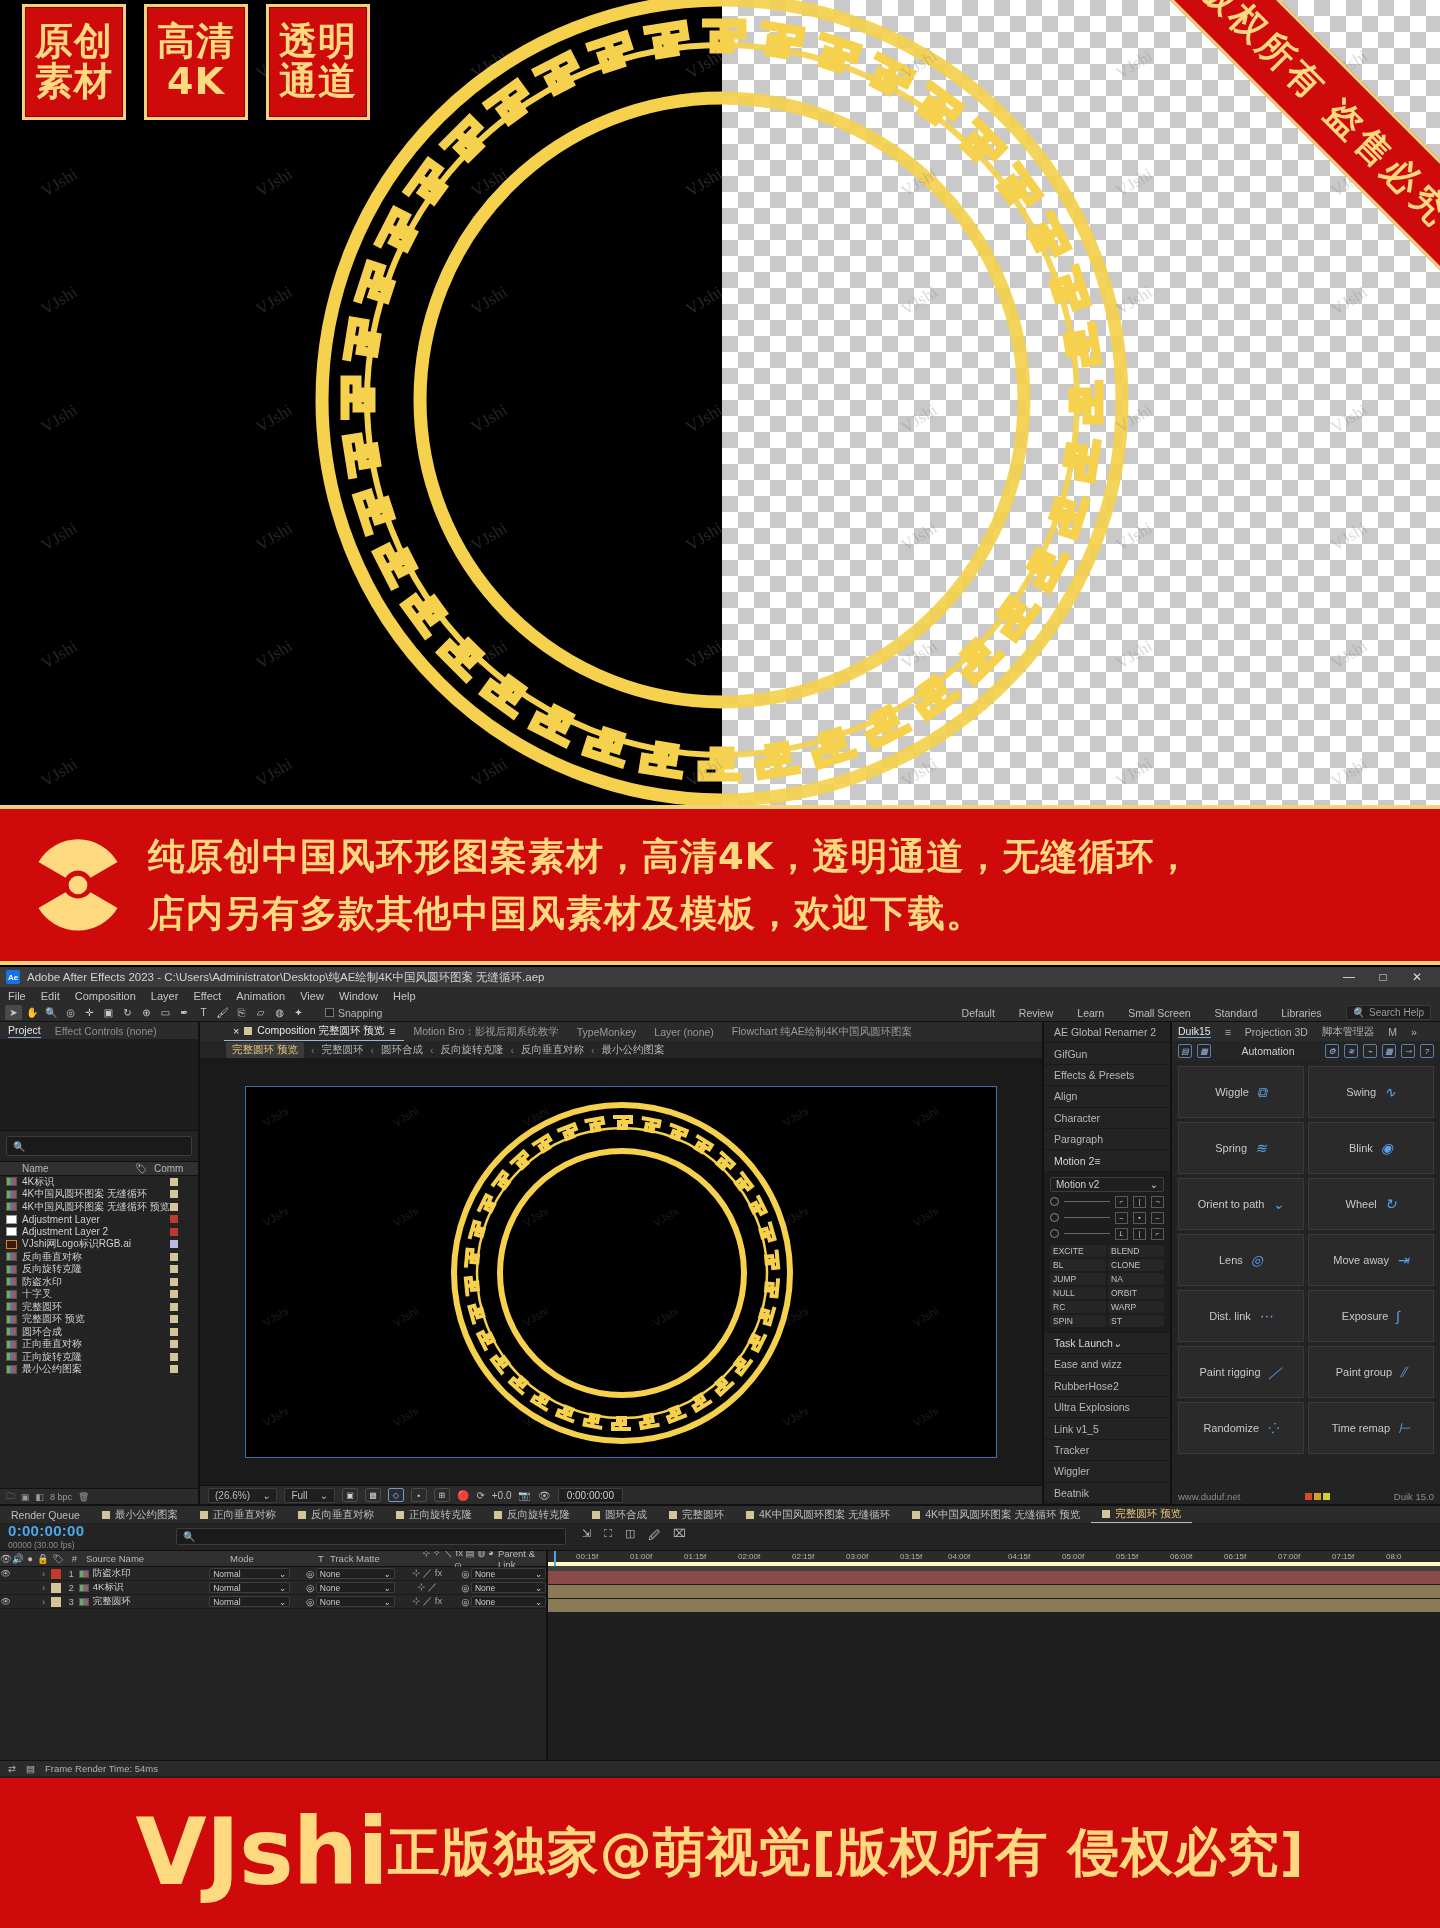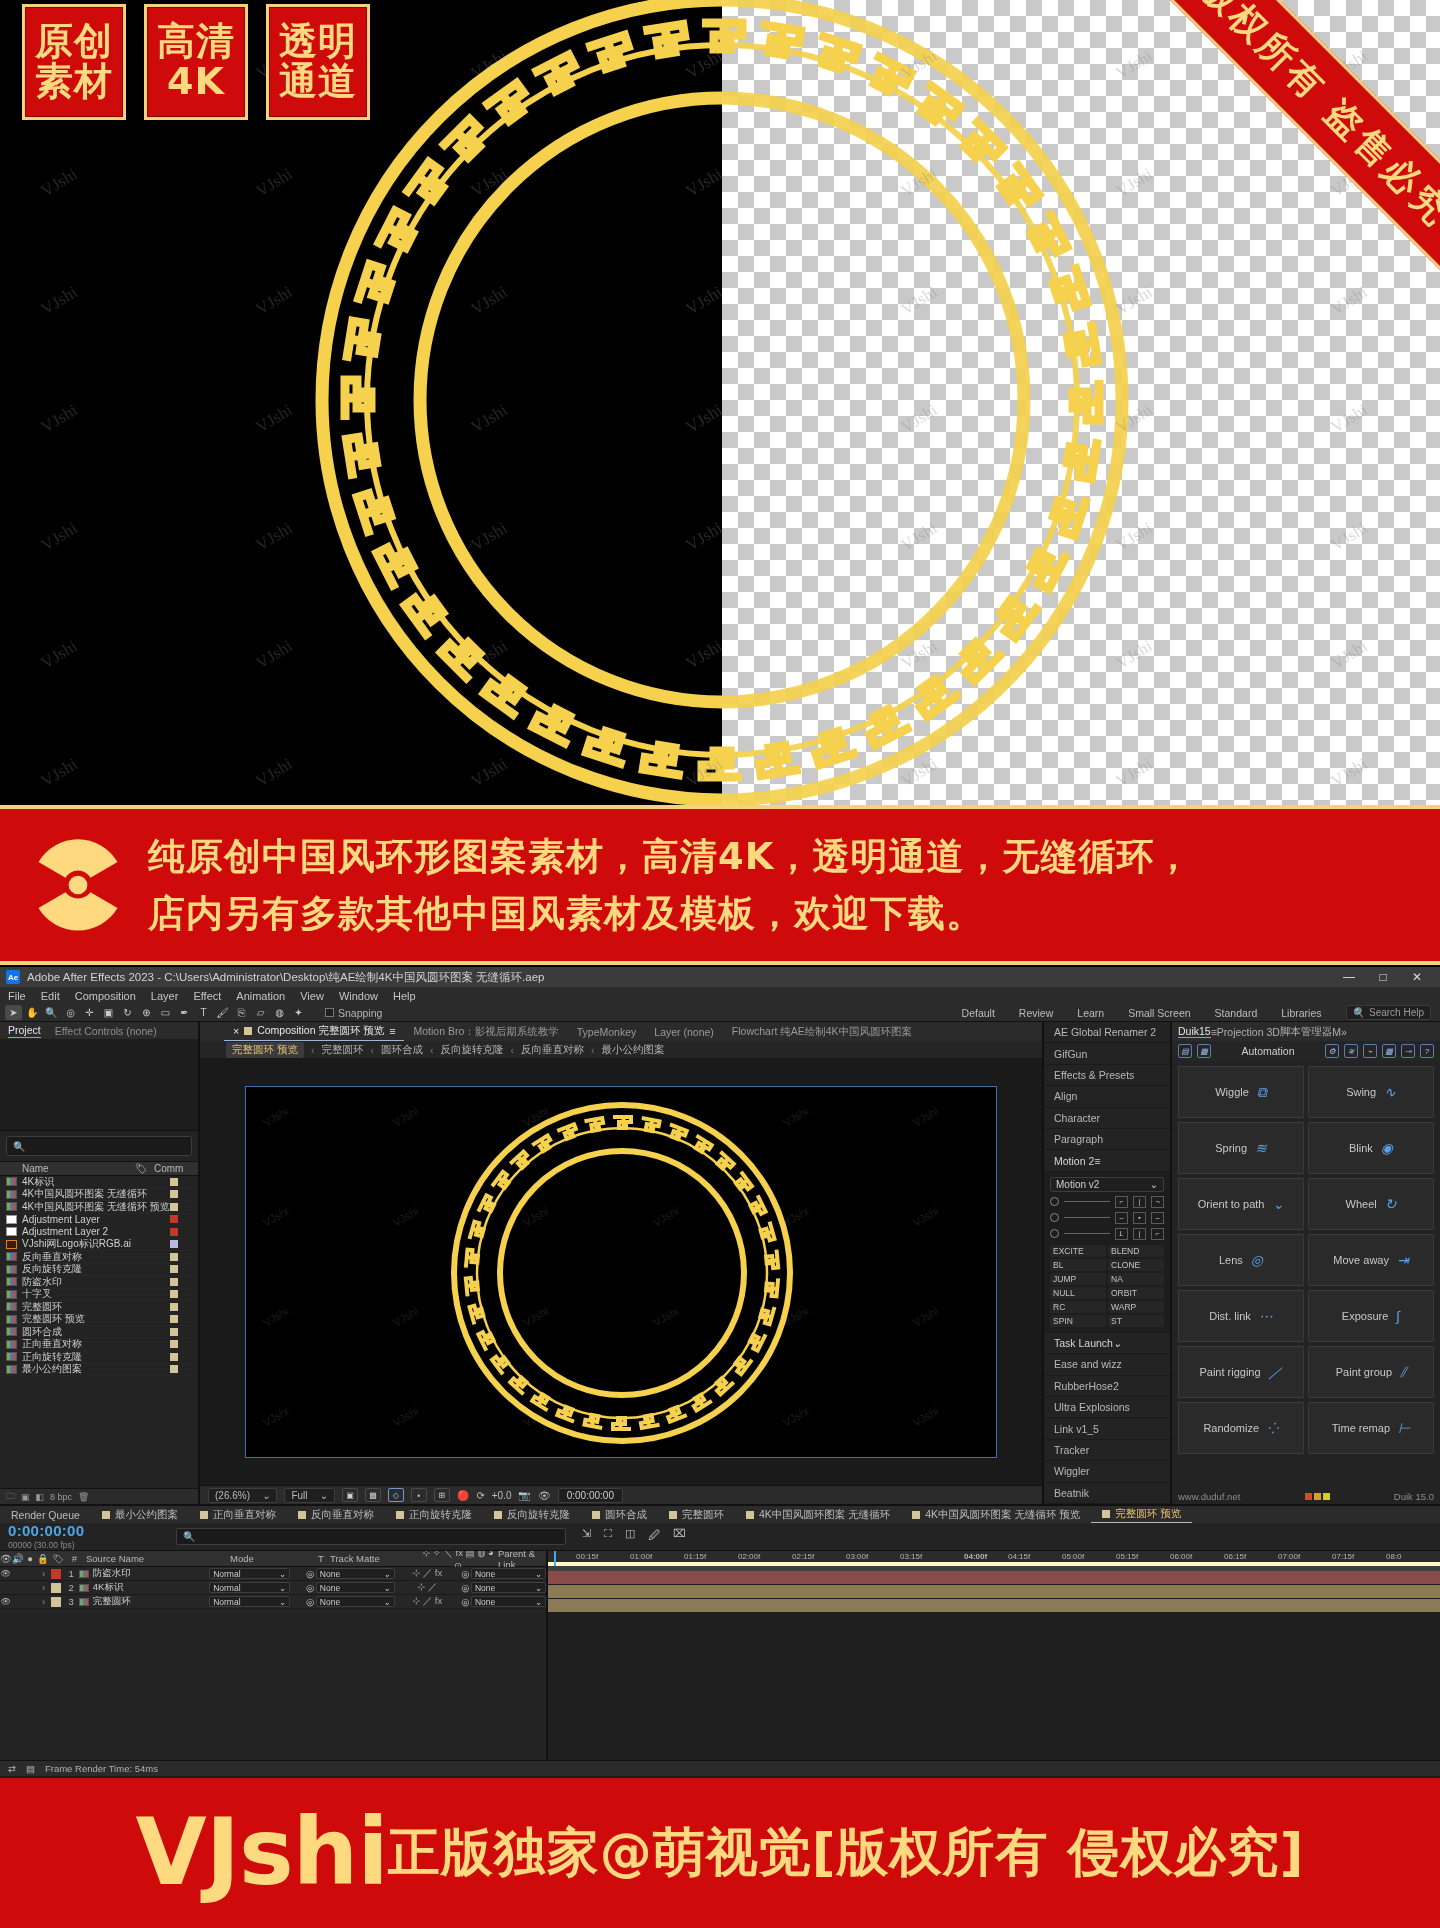--- a/index.html
+++ b/index.html
@@ -127,21 +127,21 @@
   .mrow{display:flex;align-items:center;gap:5px;margin:4px 0;}
   .knob{width:9px;height:9px;border:1px solid #8a8a8a;border-radius:50%;}
   .mline{flex:1;height:1px;background:#666;}
   .msq{width:13px;height:12px;border:1px solid #5a5a5a;display:flex;align-items:center;justify-content:center;font-size:7px;color:#cfcfcf;}
   .msel{background:#1f1f1f;border:1px solid #3d3d3d;border-radius:2px;padding:1px 5px;display:flex;justify-content:space-between;align-items:center;font-size:10px;color:#cfcfcf;margin-bottom:4px;}
   .mbtns{display:grid;grid-template-columns:1fr 1fr;gap:2px;margin-top:5px;}
   .mbtn{display:flex;align-items:center;gap:3px;font-size:8.5px;color:#c4c4c4;background:#262626;padding:1px 3px;border-radius:2px;}
 
   
   .duik{width:268px;background:#232323;display:flex;flex-direction:column;}
-  .duik-tabs{height:19px;background:#2b2b2b;display:flex;align-items:center;padding:0 6px;font-size:10.5px;color:#b0b0b0;}
+  .duik-tabs{height:19px;background:#2b2b2b;display:flex;align-items:center;gap:14px;padding:0 6px;font-size:10.5px;color:#b0b0b0;}
   .duik-tabs .act{color:#e6e6e6;border-bottom:1px solid #7ba4d6;}
   .duik-sub{height:20px;display:flex;align-items:center;padding:0 6px;gap:5px;font-size:10.5px;color:#cfcfcf;background:#252525;}
   .duik-sub .mid{flex:1;text-align:center;}
   .dsq{width:14px;height:14px;border:1px solid #5d7fa8;color:#9dc2ef;display:flex;align-items:center;justify-content:center;font-size:8px;border-radius:2px;}
   .duik-grid{flex:1;display:grid;grid-template-columns:1fr 1fr;gap:4px;padding:5px 6px;align-content:start;}
   .dbtn{height:52px;background:#2a2a2a;border:1px solid #3a3a3a;display:flex;align-items:center;justify-content:center;gap:8px;font-size:11px;color:#c8c8c8;}
   .dbtn .gi{color:#5aa0e8;font-size:14px;line-height:1;}
   .duik-foot{height:16px;display:flex;align-items:center;justify-content:space-between;padding:0 6px;font-size:9.5px;color:#8c8c8c;background:#232323;}
   .dots{display:flex;gap:2px;}
   .dots i{width:7px;height:7px;display:block;}
@@ -946,21 +946,21 @@
         </div>
         <div class="tl-right">
           <div class="ruler" id="tl-ruler">
               <span class="tick" style="left: 28px;">00:15f</span>
               <span class="tick" style="left: 82px;">01:00f</span>
               <span class="tick" style="left: 136px;">01:15f</span>
               <span class="tick" style="left: 190px;">02:00f</span>
               <span class="tick" style="left: 244px;">02:15f</span>
               <span class="tick" style="left: 298px;">03:00f</span>
               <span class="tick" style="left: 352px;">03:15f</span>
-              <span class="tick" style="left: 416px; font-weight: bold;">04:00f</span>
+              <span class="tick" style="left: 400px;">04:00f</span>
               <span class="tick" style="left: 460px;">04:15f</span>
               <span class="tick" style="left: 514px;">05:00f</span>
               <span class="tick" style="left: 568px;">05:15f</span>
               <span class="tick" style="left: 622px;">06:00f</span>
               <span class="tick" style="left: 676px;">06:15f</span>
               <span class="tick" style="left: 730px;">07:00f</span>
               <span class="tick" style="left: 784px;">07:15f</span>
               <span class="tick" style="left: 838px;">08:0</span>
               <div style="position: absolute; left: 6px; top: 0px; width: 2px; height: 15px; background: rgb(74, 168, 232);"></div>
             </div>

